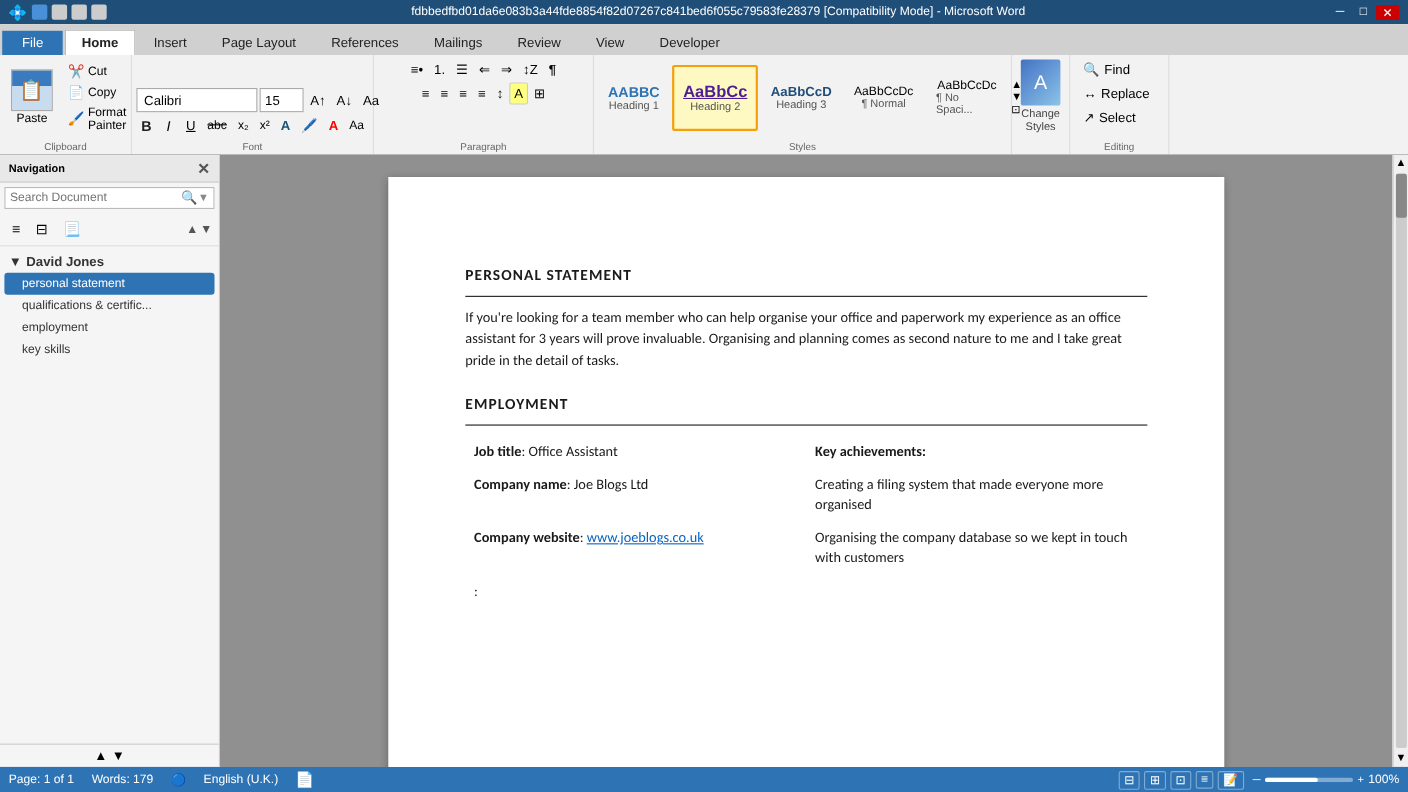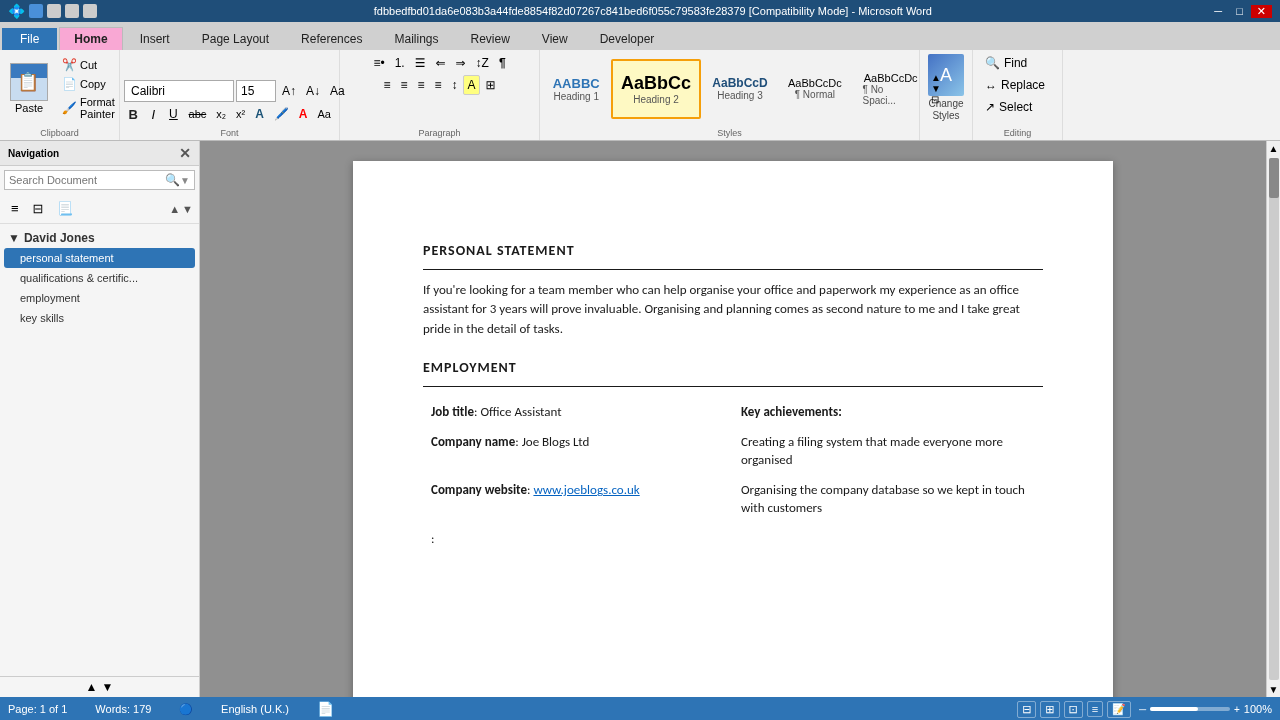--- a/index.html
+++ b/index.html
@@ -32,21 +32,21 @@
       padding: 4px 14px;
       font-size: 12px;
       cursor: pointer;
       border: 1px solid transparent;
       border-bottom: none;
       margin-left: 2px;
       background: #d0d0d0;
       color: #222;
     }
     .tab.active {
-      background: #f9a8d4;
+      background: #ffffff;
       border-color: #bbb;
       font-weight: bold;
     }
     .tab-file {
       background: #2e74b5;
       color: white;
       padding: 4px 18px;
       font-size: 12px;
       cursor: pointer;
       margin-left: 2px;
@@ -237,21 +237,21 @@
 
     
     .status-bar {
       height: 24px;
       background: #2e74b5;
       display: flex;
       align-items: center;
       padding: 0 8px;
       color: white;
       font-size: 11px;
-      gap: 28px;
+      gap: 16px;
     }
     .status-bar-right {
       margin-left: auto;
       display: flex;
       align-items: center;
       gap: 8px;
     }
     .zoom-bar {
       display: flex;
       align-items: center;
@@ -449,21 +449,21 @@
       <div class="rg-bottom">Paragraph</div>
     </div>
 
     <div class="rg" style="width:380px;flex-direction:row;align-items:stretch;padding-bottom:16px;">
       <div style="display:flex;align-items:center;gap:3px;flex:1;">
         <div class="style-btn">
           <span class="heading1-preview">AABBC</span>
           <span class="style-label">Heading 1</span>
         </div>
         <div class="style-btn active" style="background:#fef9c3;border:2px solid #f59f0a;">
-          <span style="font-size:18px;font-weight:bold;color:#000000;">AaBbCc</span>
+          <span style="font-size:15px;font-weight:bold;color:#4c1d95;text-decoration:underline;">AaBbCc</span>
           <span class="style-label">Heading 2</span>
         </div>
         <div class="style-btn">
           <span style="font-size:12px;font-weight:bold;color:#1f4e79;">AaBbCcD</span>
           <span class="style-label">Heading 3</span>
         </div>
         <div class="style-btn">
           <span style="font-size:11px;">AaBbCcDc</span>
           <span class="style-label">¶ Normal</span>
         </div>

